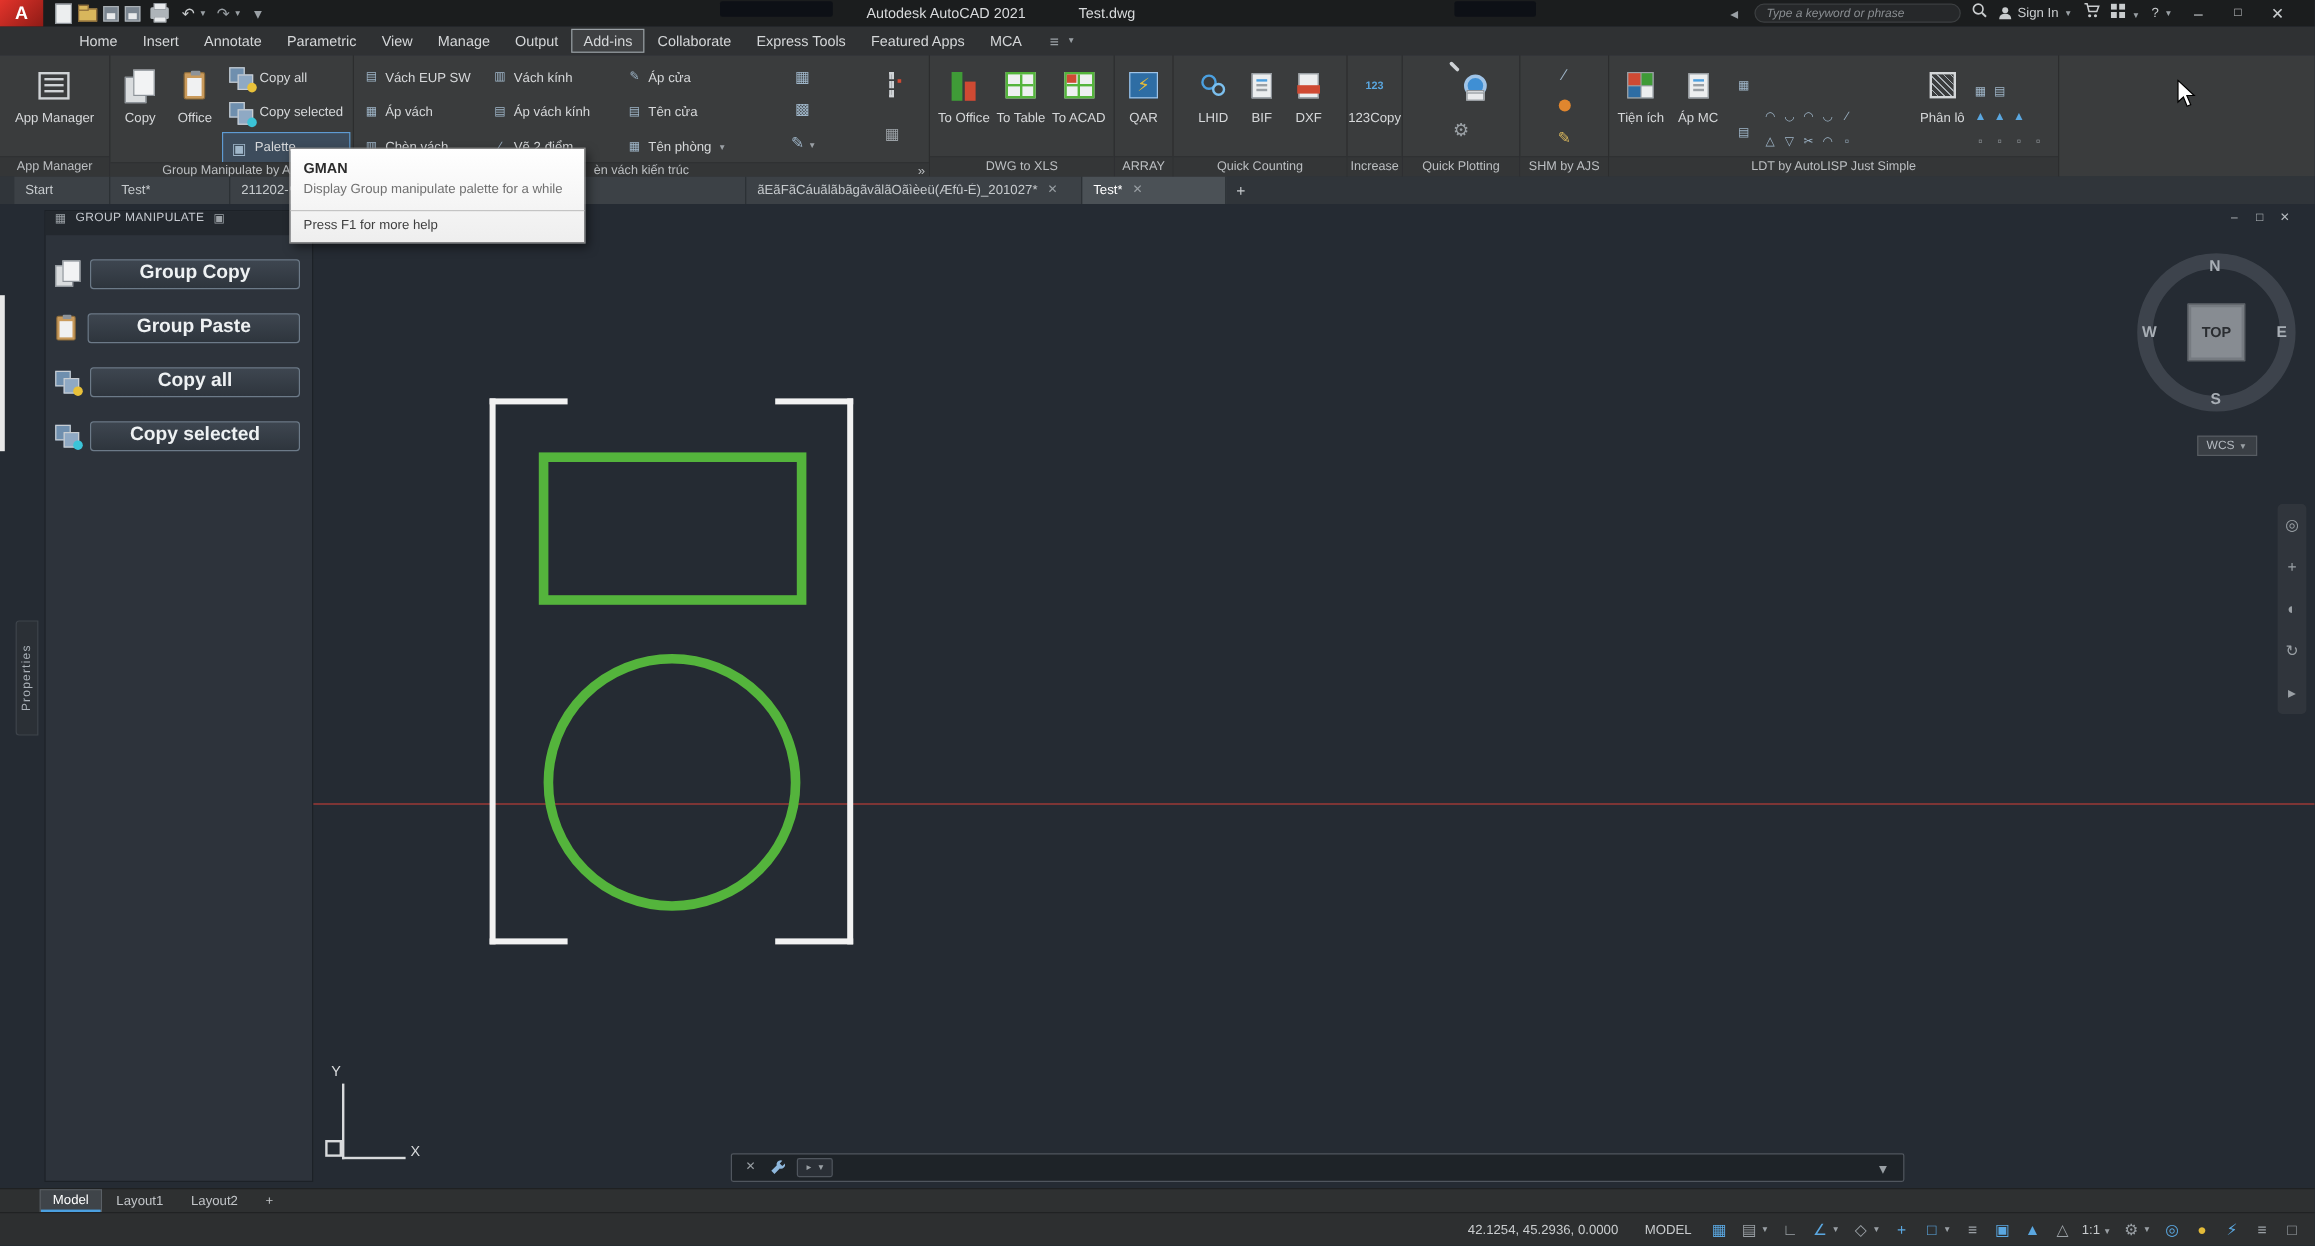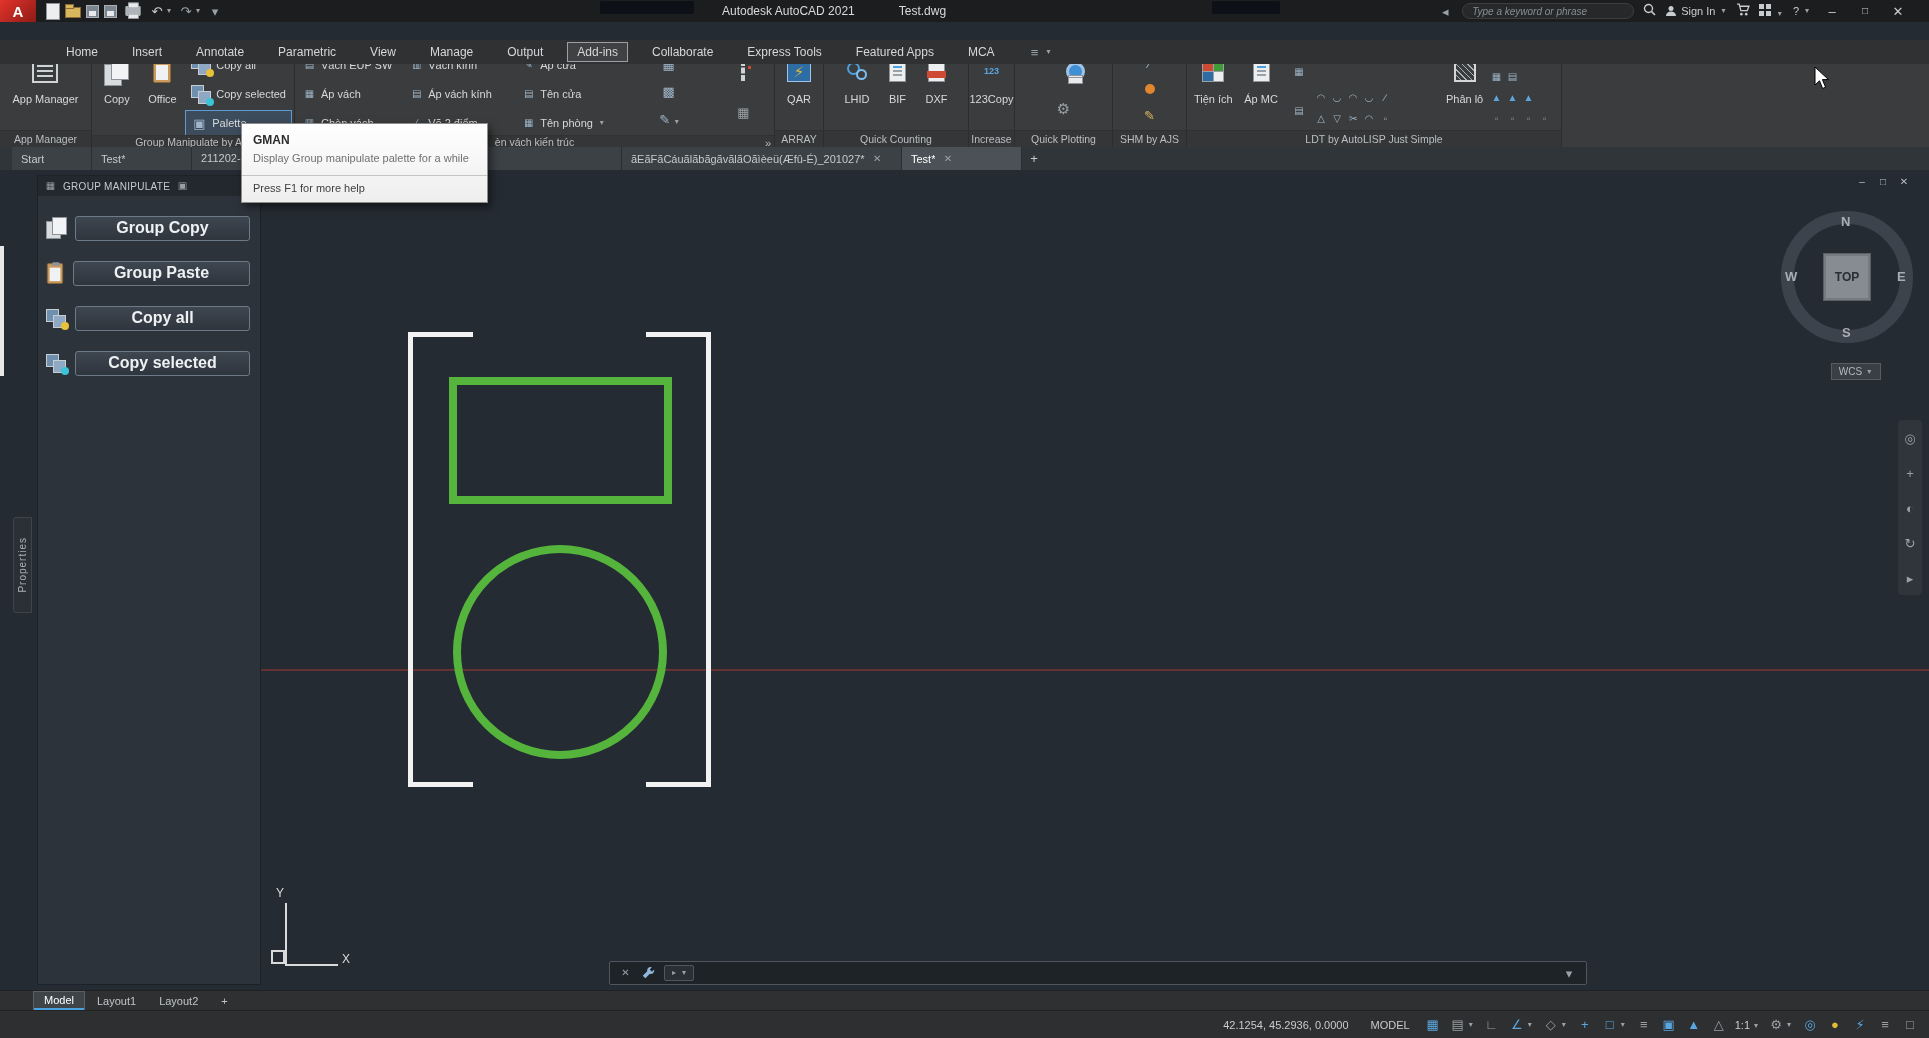--- a/index.html
+++ b/index.html
@@ -82,21 +82,21 @@
 .qat{display:flex;align-items:center;gap:5px;margin-left:10px;}
 .qat .qi{height:18px;display:flex;align-items:center;justify-content:center;}
 .tb-title{position:absolute;left:722px;top:0;height:22px;display:flex;align-items:center;gap:44px;font-size:12px;color:#d8dadc;white-space:nowrap;}
 .artifact{position:absolute;top:1px;height:13px;background:#0c0f16;border-radius:2px;opacity:.92;}
 .tb-right{position:absolute;right:0;top:0;height:22px;display:flex;align-items:center;gap:9px;padding-right:19px;}
 .search{width:172px;height:16px;background:#26282a;border:1px solid #3c3f41;border-radius:9px;color:#8a8e92;font-style:italic;font-size:10px;padding:0 9px;outline:none;}
 .search::placeholder{color:#8a8e92;font-style:italic;}
 .signin{display:flex;align-items:center;gap:4px;font-size:11px;color:#c9ccce;}
 .winbtn{width:24px;height:20px;display:flex;align-items:center;justify-content:center;color:#d4d6d8;font-size:12px;}
 
-.menubar{position:absolute;left:0;top:40px;width:1929px;height:24px;background:#2f3133;display:flex;align-items:center;gap:14px;padding-left:56px;font-size:12px;z-index:39;}
+.menubar{position:absolute;left:0;top:22px;width:1929px;height:24px;background:#2f3133;display:flex;align-items:center;gap:1px;padding-left:56px;font-size:12px;z-index:39;}
 .mtab{padding:3px 10px;color:#d5d7d9;white-space:nowrap;}
 .mtab.active{border:1px solid #9aa0a5;background:#3f4143;padding:2px 9px;}
 .menu-extra{display:flex;align-items:center;gap:2px;margin-left:8px;}
 
 .ribbon{position:absolute;left:0;top:46px;width:1929px;height:101px;background:#3a3c3d;display:flex;z-index:38;}
 .panel{height:101px;display:flex;flex-direction:column;border-right:1px solid #2c2d2e;flex:0 0 auto;}
 .pbody{flex:1;display:flex;align-items:stretch;padding:2px 3px 0;gap:2px;}
 .plabel{height:17px;font-size:10.5px;color:#bcbfc2;display:flex;align-items:center;justify-content:center;background:#343637;border-top:1px solid #2f3132;position:relative;white-space:nowrap;overflow:hidden;}
 .pexp{position:absolute;right:3px;top:1px;font-size:11px;color:#bcbfc2;}
 .bigbtn{display:flex;flex-direction:column;align-items:center;padding-top:2px;gap:1px;color:#d6d8da;}
@@ -126,21 +126,21 @@
 .canwin .gi{width:12px;height:12px;font-size:10px;color:#b8bdc2;}
 .ucs-v{position:absolute;left:285px;top:903px;width:2px;height:63px;background:#d8dadc;z-index:2;}
 .ucs-h{position:absolute;left:285px;top:964px;width:53px;height:2px;background:#d8dadc;z-index:2;}
 .ucs-box{position:absolute;left:271px;top:950px;width:14px;height:14px;border:2px solid #d8dadc;z-index:2;}
 .ucs-lbl{position:absolute;z-index:2;color:#d8dadc;font-size:12px;}
 
 .cmdbar{position:absolute;left:609px;top:961px;width:978px;height:24px;background:rgba(30,34,40,.93);border:1px solid #50565e;border-radius:2px;display:flex;align-items:center;gap:9px;padding:0 9px;z-index:6;}
 .cmdchip{width:30px;height:16px;background:#2a2f36;border:1px solid #50565e;border-radius:2px;display:flex;align-items:center;justify-content:center;gap:2px;}
 
 .palette{position:absolute;left:37px;top:175px;width:224px;height:810px;background:#2d333b;border:1px solid #1c2127;z-index:10;}
-.phead{height:20px;background:#23282e;display:flex;align-items:center;gap:6px;padding:0 6px;font-size:10px;color:#c6cad0;letter-spacing:.3px;}
+.phead{height:20px;background:#23282e;display:flex;align-items:flex-start;gap:6px;padding:0 6px;font-size:10px;color:#c6cad0;letter-spacing:.3px;}
 .prow{display:flex;align-items:center;gap:9px;height:26px;margin:19px 10px 0 8px;}
 .prow:first-of-type{margin-top:17px;}
 .pbtn{flex:1;height:25px;border:1px solid #6c7a88;border-radius:3px;background:linear-gradient(#3e4650,#2e353d);color:#eef1f3;font-weight:bold;font-size:16px;display:flex;align-items:center;justify-content:center;}
 .sidetab{position:absolute;left:13px;top:517px;width:19px;height:96px;background:#2b3036;border:1px solid #3e444b;border-radius:3px 0 0 3px;display:flex;align-items:center;justify-content:center;z-index:10;}
 .sidetab span{writing-mode:vertical-rl;transform:rotate(180deg);font-size:10px;color:#aab1b8;letter-spacing:1px;}
 .edgestrip{position:absolute;left:0;top:246px;width:4px;height:130px;background:#e8e8e8;z-index:11;}
 
 .tooltip{position:absolute;left:241px;top:123px;width:247px;background:linear-gradient(#ffffff,#eeeeee);border:1px solid #8d8d8d;box-shadow:3px 4px 8px rgba(0,0,0,.5);z-index:60;padding:9px 11px 8px;}
 .tt-title{font-size:12px;font-weight:bold;color:#2c2c2c;margin-bottom:5px;}
 .tt-desc{font-size:11px;color:#707070;margin-bottom:11px;white-space:nowrap;}
@@ -377,20 +377,48 @@
         <span><i class="i-dashsq sm"></i></span>
         <span><i class="gi g-grid gray"></i></span>
       </div>
     </div>
     <div class="plabel">
       <span>èn vách kiến trúc</span>
       <span class="pexp">»</span>
     </div>
   </div>
 
+  <div class="panel" style="width:154px">
+    <div class="pbody" style="justify-content:space-evenly">
+      <div class="bigbtn">
+        <span class="iconbox">
+            <span class="i-cols">
+              <i class="c1"></i>
+              <i class="c2"></i>
+            </span>
+          </span>
+        <span class="blbl">To Office</span>
+      </div>
+      <div class="bigbtn">
+        <span class="iconbox">
+            <i class="i-tbl"></i>
+          </span>
+        <span class="blbl">To Table</span>
+      </div>
+      <div class="bigbtn">
+        <span class="iconbox">
+            <i class="i-tbl acad"></i>
+          </span>
+        <span class="blbl">To ACAD</span>
+      </div>
+    </div>
+    <div class="plabel">
+        <span>DWG to XLS</span>
+      </div>
+  </div>
 
   <div class="panel" style="width:49px">
     <div class="pbody" style="justify-content:center">
       <div class="bigbtn">
         <span class="iconbox">
             <span class="i-qar">
               <i class="gi g-bolt yellow" style="font-size:15px"></i>
             </span>
           </span>
         <span class="blbl">QAR</span>

